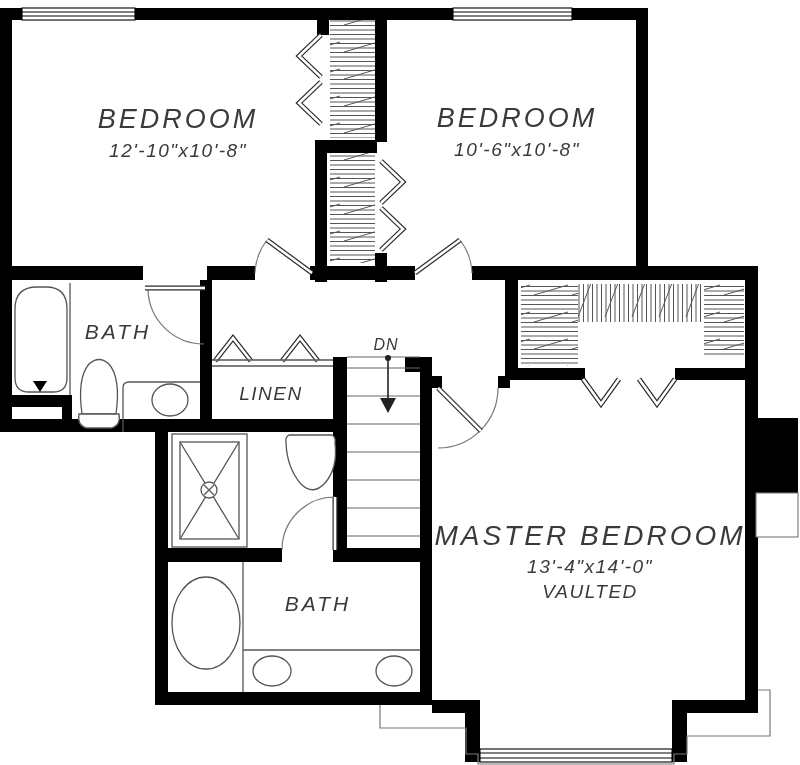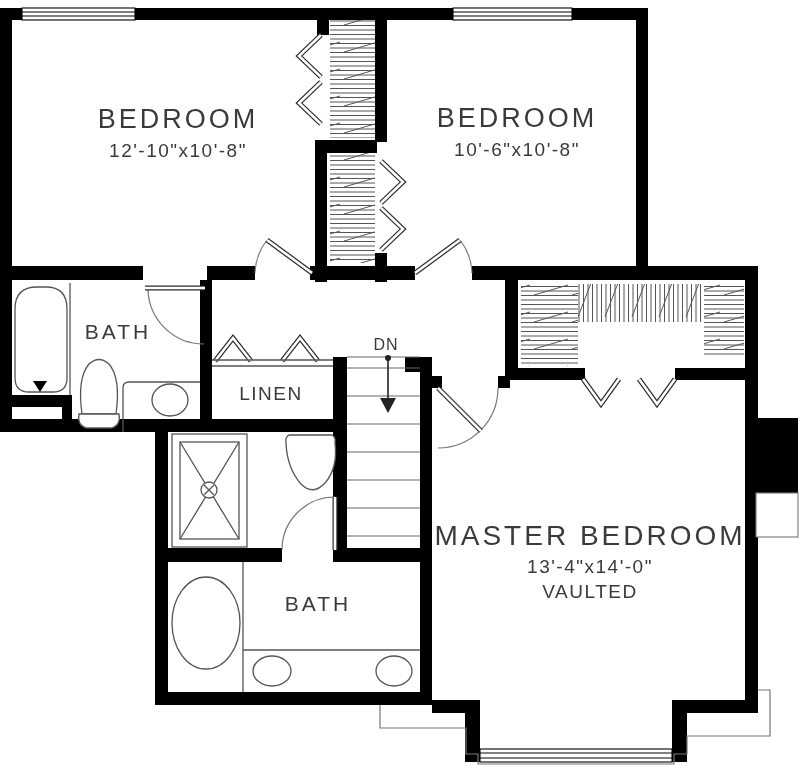--- a/index.html
+++ b/index.html
@@ -1,16 +1,16 @@
 <!DOCTYPE html>
 <html><head>
 <meta charset="utf-8">
 <style>
   html,body{margin:0;padding:0;background:#fff;}
-  .stage{width:800px;height:765px;background:#fff;position:relative;overflow:hidden;}
+  .stage{width:800px;height:765px;background:#fff;position:relative;overflow:hidden;font-style:italic;}
   svg{display:block;}
   .wall{fill:#000;stroke:none;}
   .win{fill:#fff;stroke:#000;stroke-width:1.1;}
   .winline{stroke:#000;stroke-width:1;fill:none;}
   .thin{stroke:#555;stroke-width:1.3;fill:none;}
   .fix{stroke:#555;stroke-width:1.3;fill:#fff;}
   .tread{stroke:#666;stroke-width:1.2;fill:none;}
   .arc{stroke:#777;stroke-width:1.2;fill:none;}
   .leaf-o{stroke:#2b2b2b;stroke-width:5;fill:none;}
   .leaf-i{stroke:#fff;stroke-width:2.6;fill:none;}

